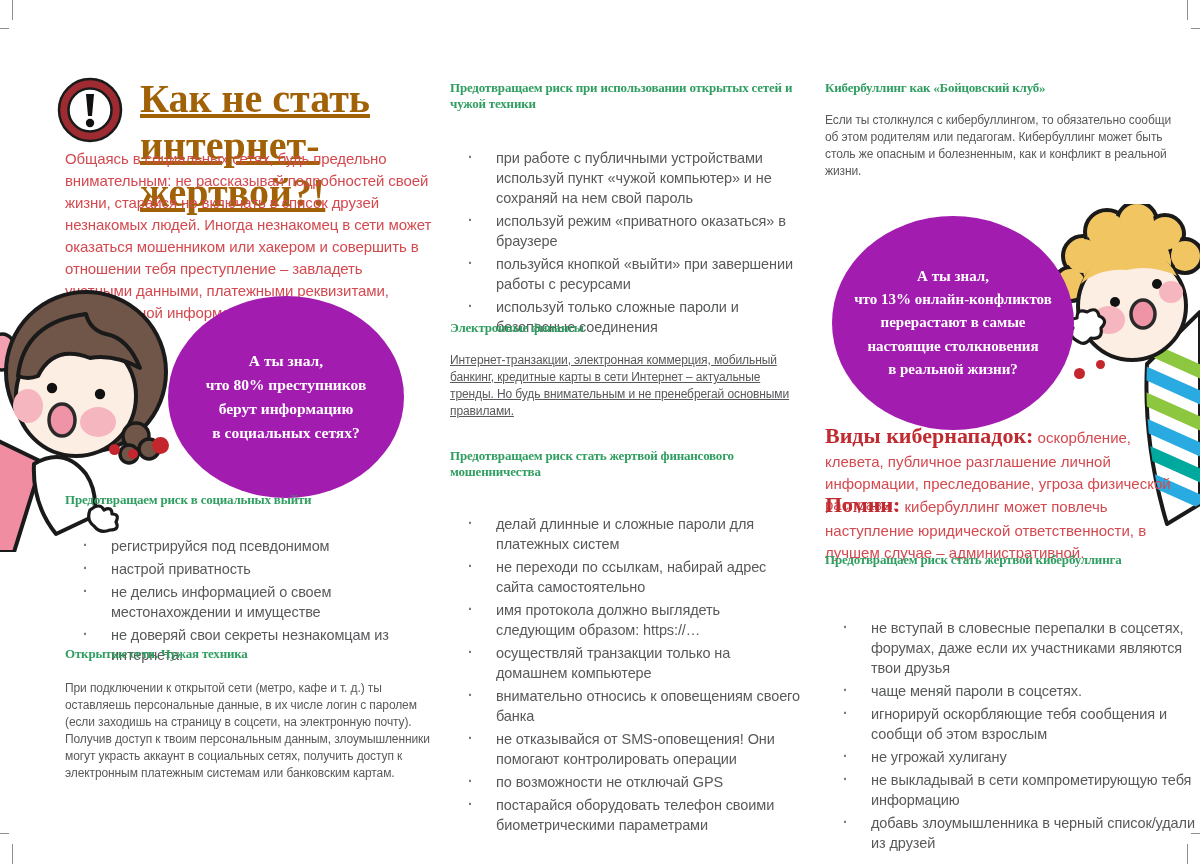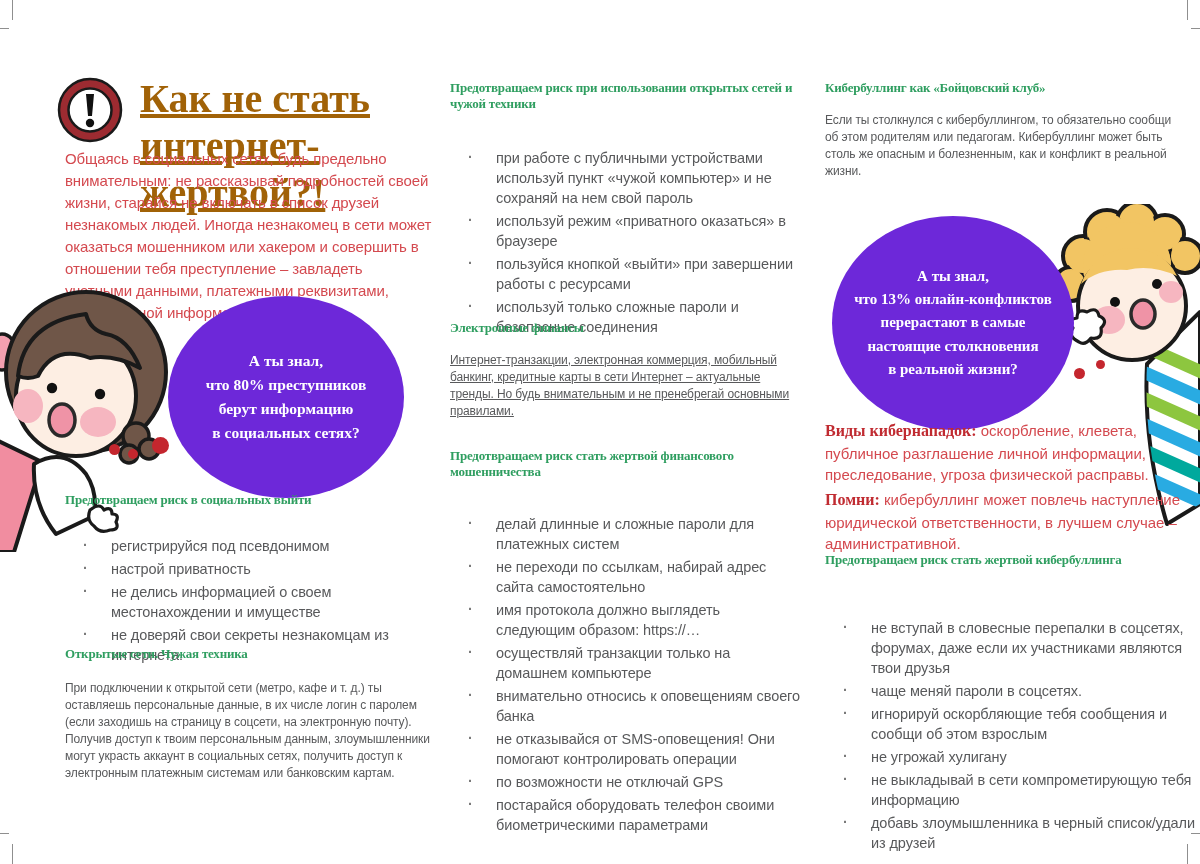--- a/index.html
+++ b/index.html
@@ -26,28 +26,28 @@
            font-weight:bold;color:#2f9e60;font-size:13px;line-height:1.25;
            letter-spacing:-0.2px;}
 
   ul.bullets{position:absolute;margin:8px;padding:0;list-style:none;
              color:#58595b;font-size:14.5px;line-height:1.38;letter-spacing:-0.1px;}
   ul.bullets li{position:relative;padding-left:38px;margin-bottom:3px;}
   ul.bullets li::before{content:"·";position:absolute;left:10px;top:-1px;
              color:#7a7a7a;font-weight:bold;}
 
   
-  .bubble{position:absolute;background:#6d28d9;border-radius:50%;
+  .bubble{position:absolute;background:#a21caf;border-radius:50%;
           display:flex;align-items:center;justify-content:center;text-align:center;
           color:#ffffff;font-family:"Liberation Serif","DejaVu Serif",serif;
           font-weight:bold;font-size:15.5px;line-height:1.55;white-space:pre-line;}
   .dot{position:absolute;background:#c4262e;border-radius:50%;}
 
   .lead{font-family:"Liberation Serif","DejaVu Serif",serif;font-weight:bold;color:#c02b31;
-        font-size:16px;}
+        font-size:22px;}
   .lead-par{position:absolute;color:#d4494f;font-size:15px;line-height:1.42;}
 
   .illo{position:absolute;}
 </style>
 </head>
 <body>
 
 <div class="page">
 
   <div class="crop" style="left:12px;top:0;width:1px;height:20px;"></div>

